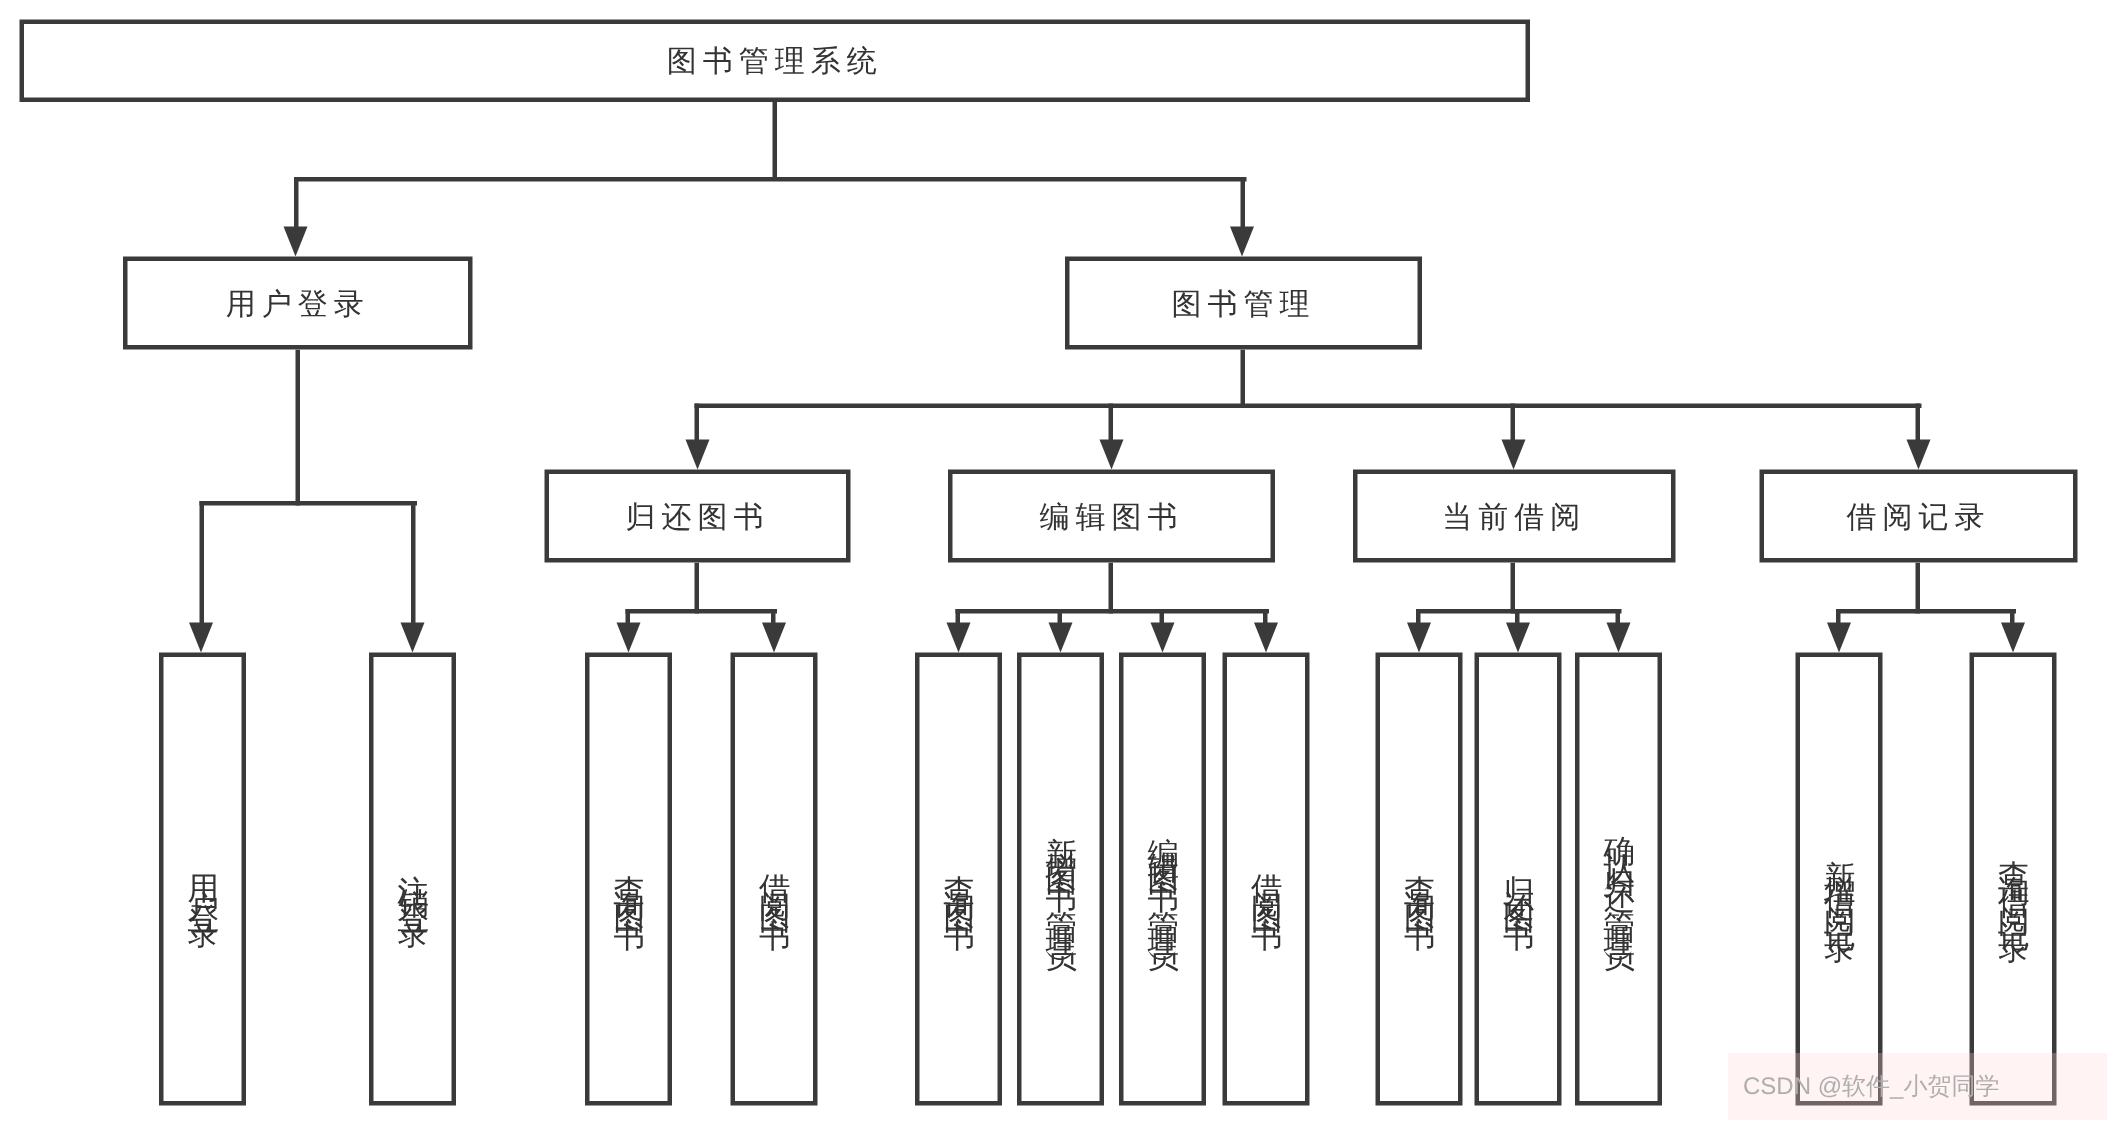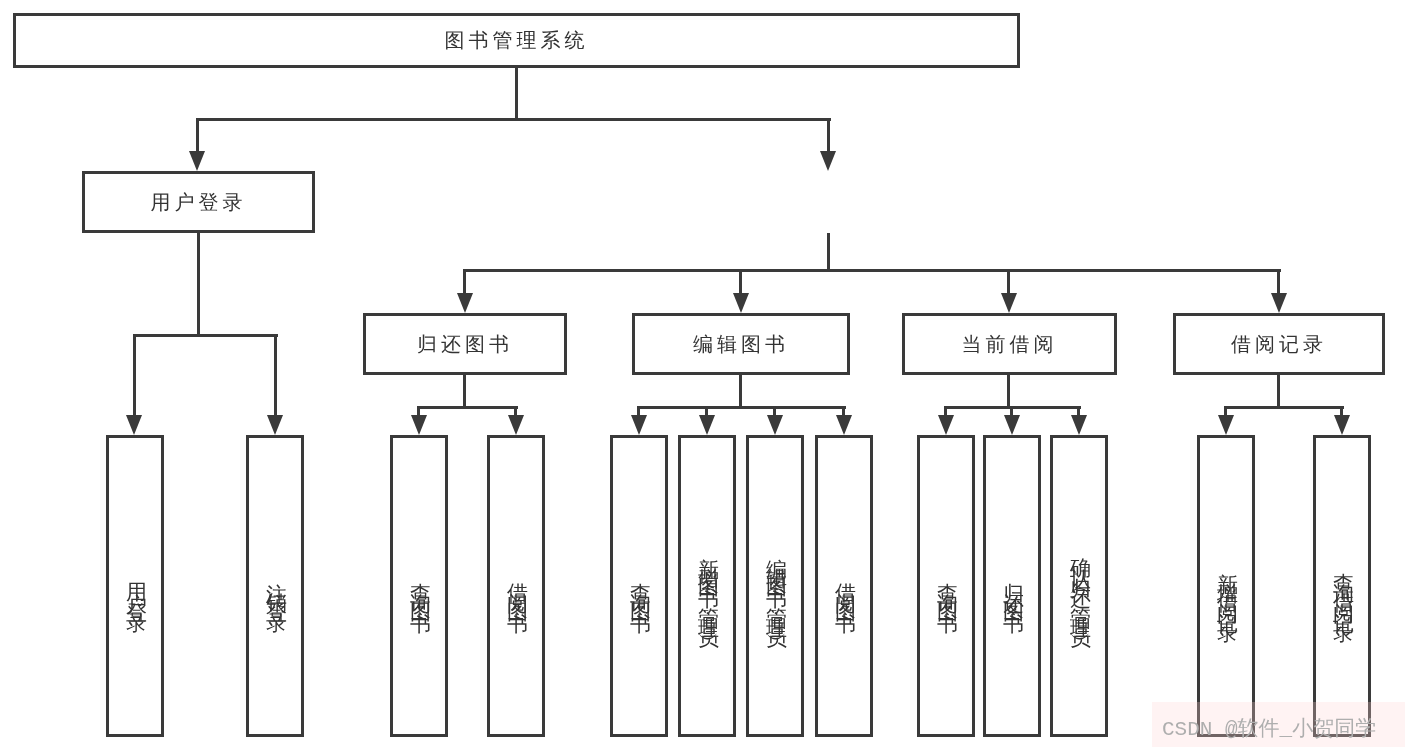--- a/index.html
+++ b/index.html
@@ -2,21 +2,21 @@
 <html><head>
 <meta charset="utf-8">
 <style>
   html, body { margin: 0; padding: 0; background: #ffffff; }
   .canvas {
     position: relative;
     width: 1405px;
     height: 747px;
     background: #ffffff;
     overflow: hidden;
-    font-family: Liberation Mono, monospace;
+    font-family: Liberation Sans, sans-serif;
     color: #333333;
   }
   .box {
     position: absolute;
     box-sizing: border-box;
     border: 3px solid #3a3a3a;
     background: #ffffff;
     display: flex;
     align-items: center;
     justify-content: center;
@@ -47,21 +47,21 @@
   }
   .wm-bg {
     position: absolute;
     left: 1152px; top: 702px; width: 253px; height: 45px;
     background: rgba(255, 213, 213, 0.28);
     z-index: 5;
   }
   .watermark {
     position: absolute;
     left: 1162px; top: 714px;
-    font-size: 21px;
+    font-size: 16px;
     color: #aeaeae;
     white-space: nowrap;
     z-index: 6;
   }
 </style>
 </head>
 <body>
 
 <div class="canvas">
 
@@ -71,20 +71,23 @@
 
   <div class="vline" style="left:515px; top:68px; height:52px;"></div>
   <div class="hline" style="left:196px; top:118px; width:635px;"></div>
   <div class="vline" style="left:196px; top:118px; height:36px;"></div>
   <div class="arrow" style="left:189px; top:151px;"></div>
   <div class="vline" style="left:827px; top:118px; height:36px;"></div>
   <div class="arrow" style="left:820px; top:151px;"></div>
 
   <div class="box" style="left:82px; top:171px; width:233px; height:62px;">
     <span class="label">用户登录</span>
+  </div>
+  <div class="box" style="left:710px; top:171px; width:238px; height:62px;">
+    <span class="label">图书管理</span>
   </div>
 
   <div class="vline" style="left:197px; top:233px; height:104px;"></div>
   <div class="hline" style="left:133px; top:334px; width:145px;"></div>
   <div class="vline" style="left:133px; top:334px; height:83px;"></div>
   <div class="arrow" style="left:126px; top:415px;"></div>
   <div class="vline" style="left:274px; top:334px; height:83px;"></div>
   <div class="arrow" style="left:267px; top:415px;"></div>
 
   <div class="vline" style="left:827px; top:233px; height:39px;"></div>

